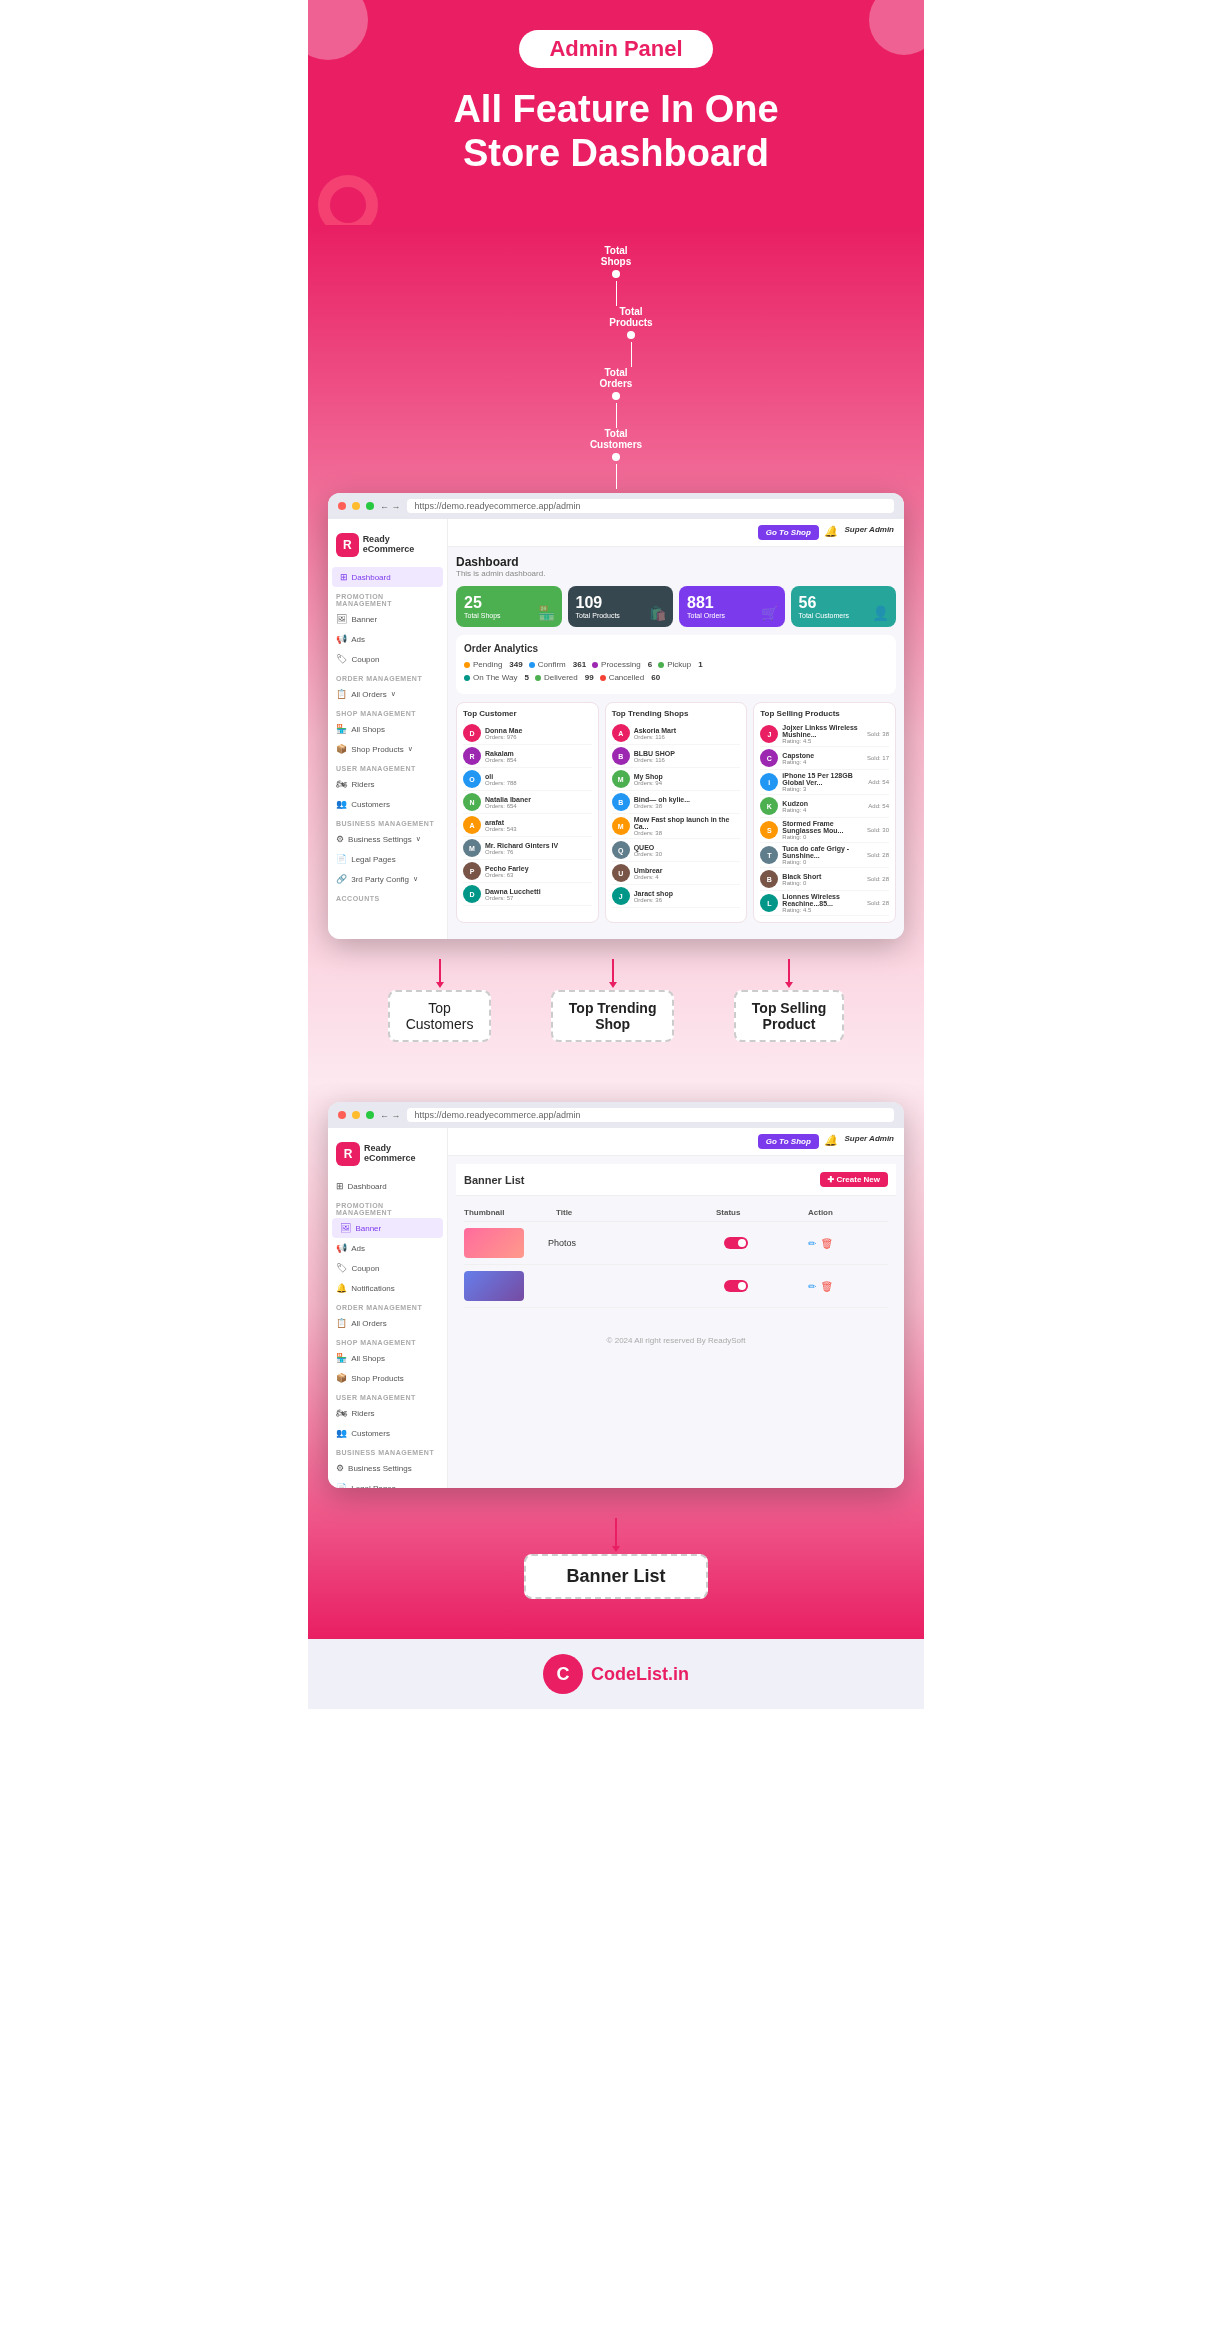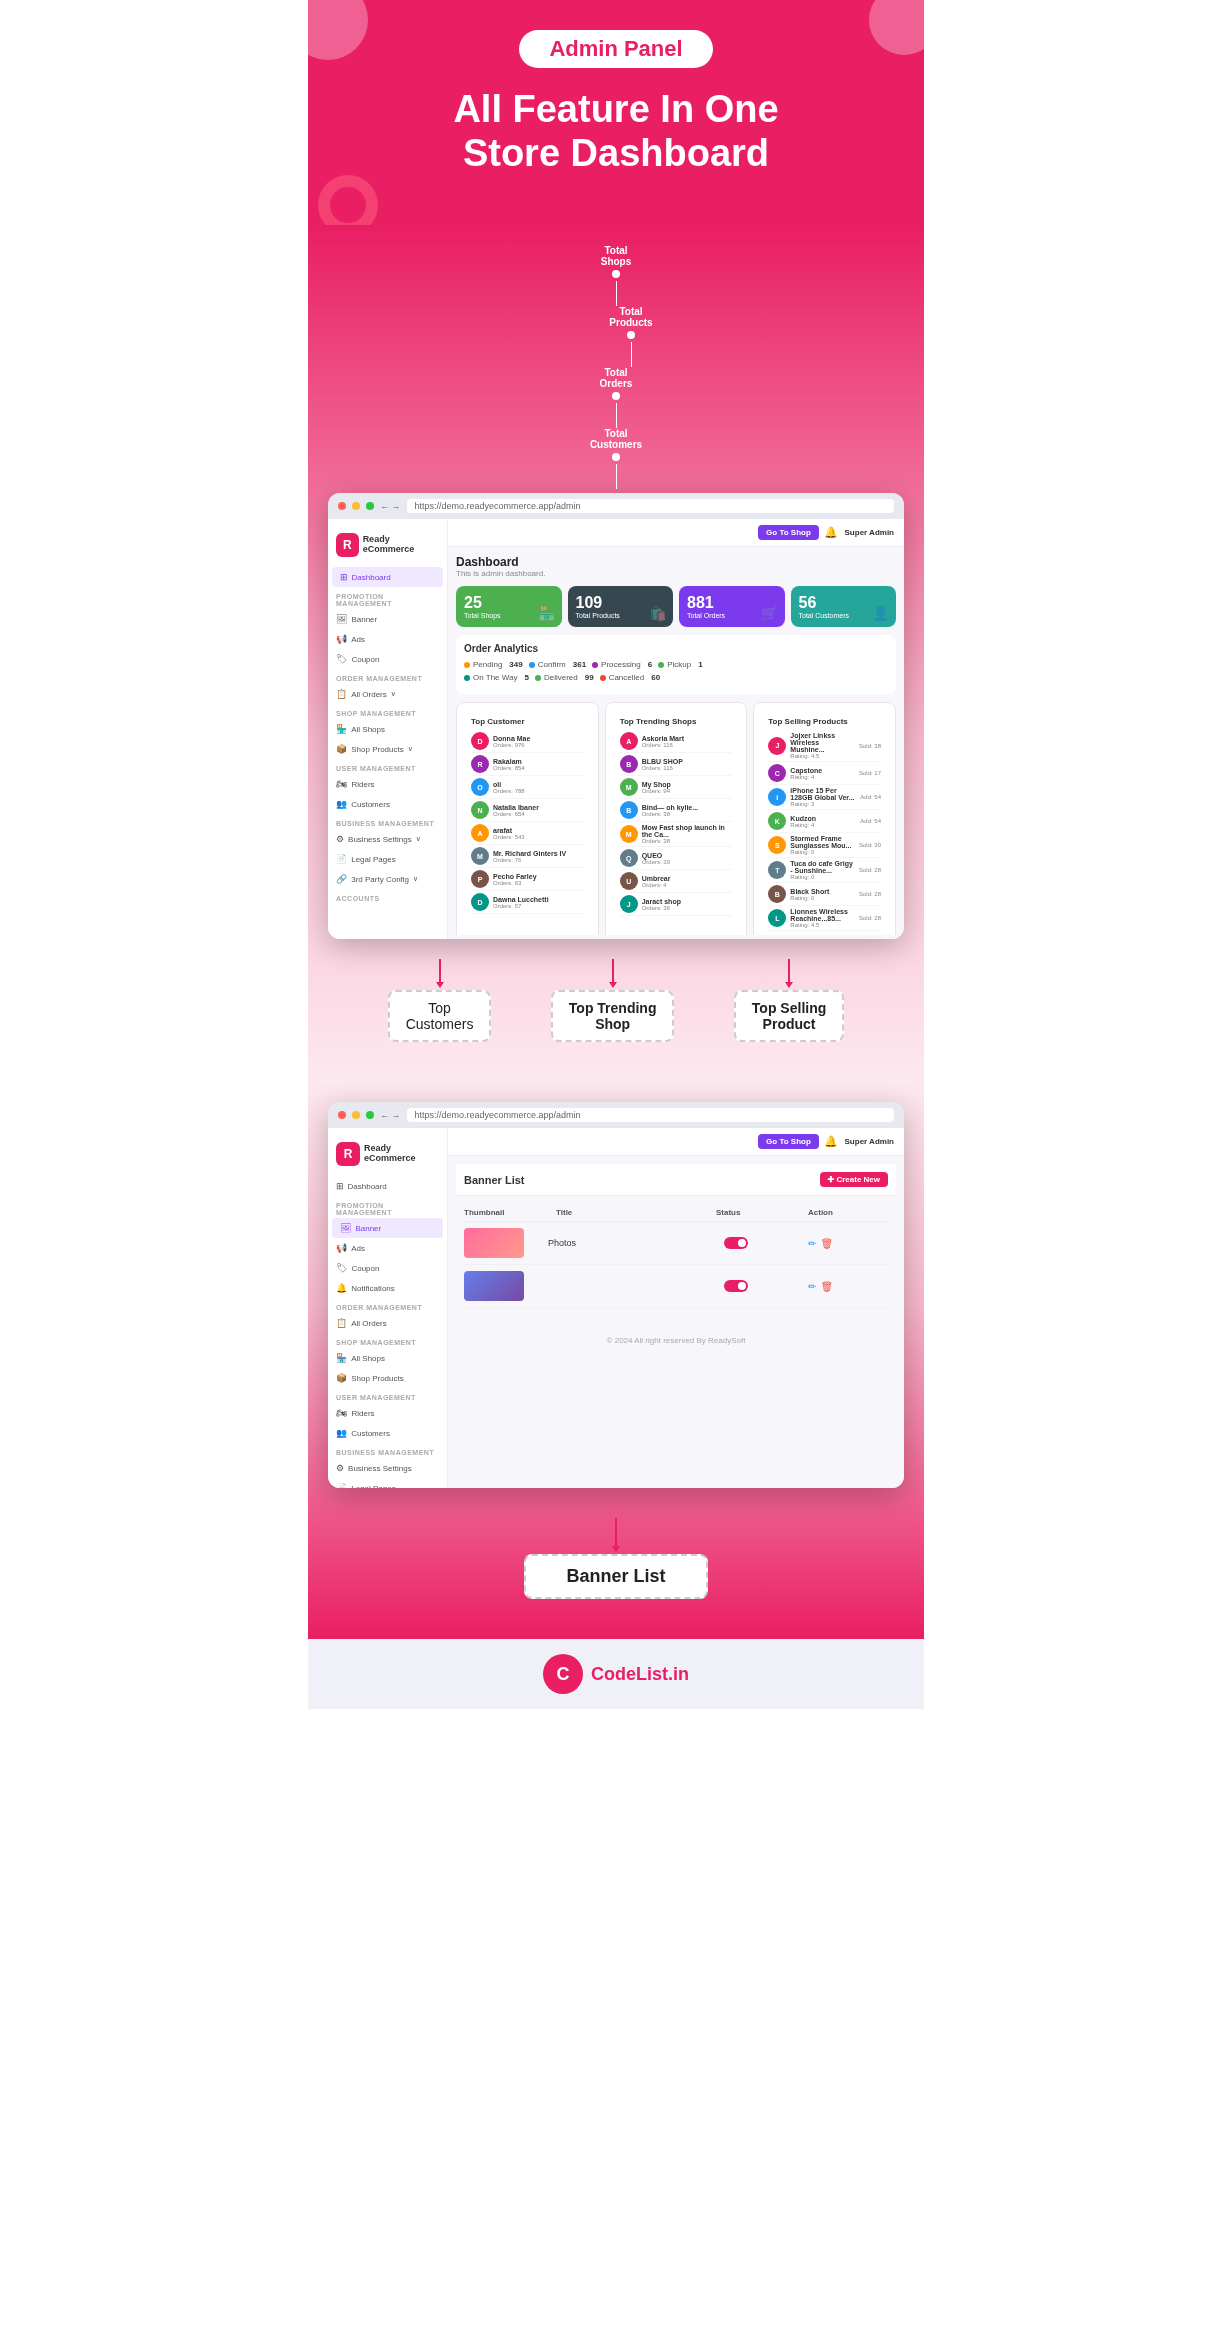--- a/index.html
+++ b/index.html
@@ -150,24 +150,24 @@
       flex: 1;
       background: #f7f7fb;
       overflow: hidden;
     }
 
     
     .db-topbar {
       background: #fff;
       padding: 6px 10px;
       display: flex;
-      align-items: center;
       justify-content: flex-end;
       gap: 6px;
       border-bottom: 1px solid #eee;
+      font-style: italic;
     }
     .db-topbar-go-btn {
       background: #7c3aed;
       color: #fff;
       border-radius: 4px;
       padding: 3px 8px;
       font-size: 8px;
       font-weight: 600;
     }
     .db-topbar-bell { font-size: 11px; color: #666; }
@@ -236,21 +236,21 @@
     
     .panels-grid {
       display: grid;
       grid-template-columns: repeat(3, 1fr);
       gap: 6px;
     }
     .panel-card {
       background: #fff;
       border-radius: 8px;
       border: 1px solid #f0e0e8;
-      padding: 14px;
+      padding: 6px;
       overflow: hidden;
     }
     .panel-title { font-size: 8px; font-weight: 700; color: #333; margin-bottom: 4px; }
     .panel-row {
       display: flex;
       align-items: center;
       gap: 4px;
       padding: 2px 0;
       border-bottom: 1px solid #f5f5f5;
     }

